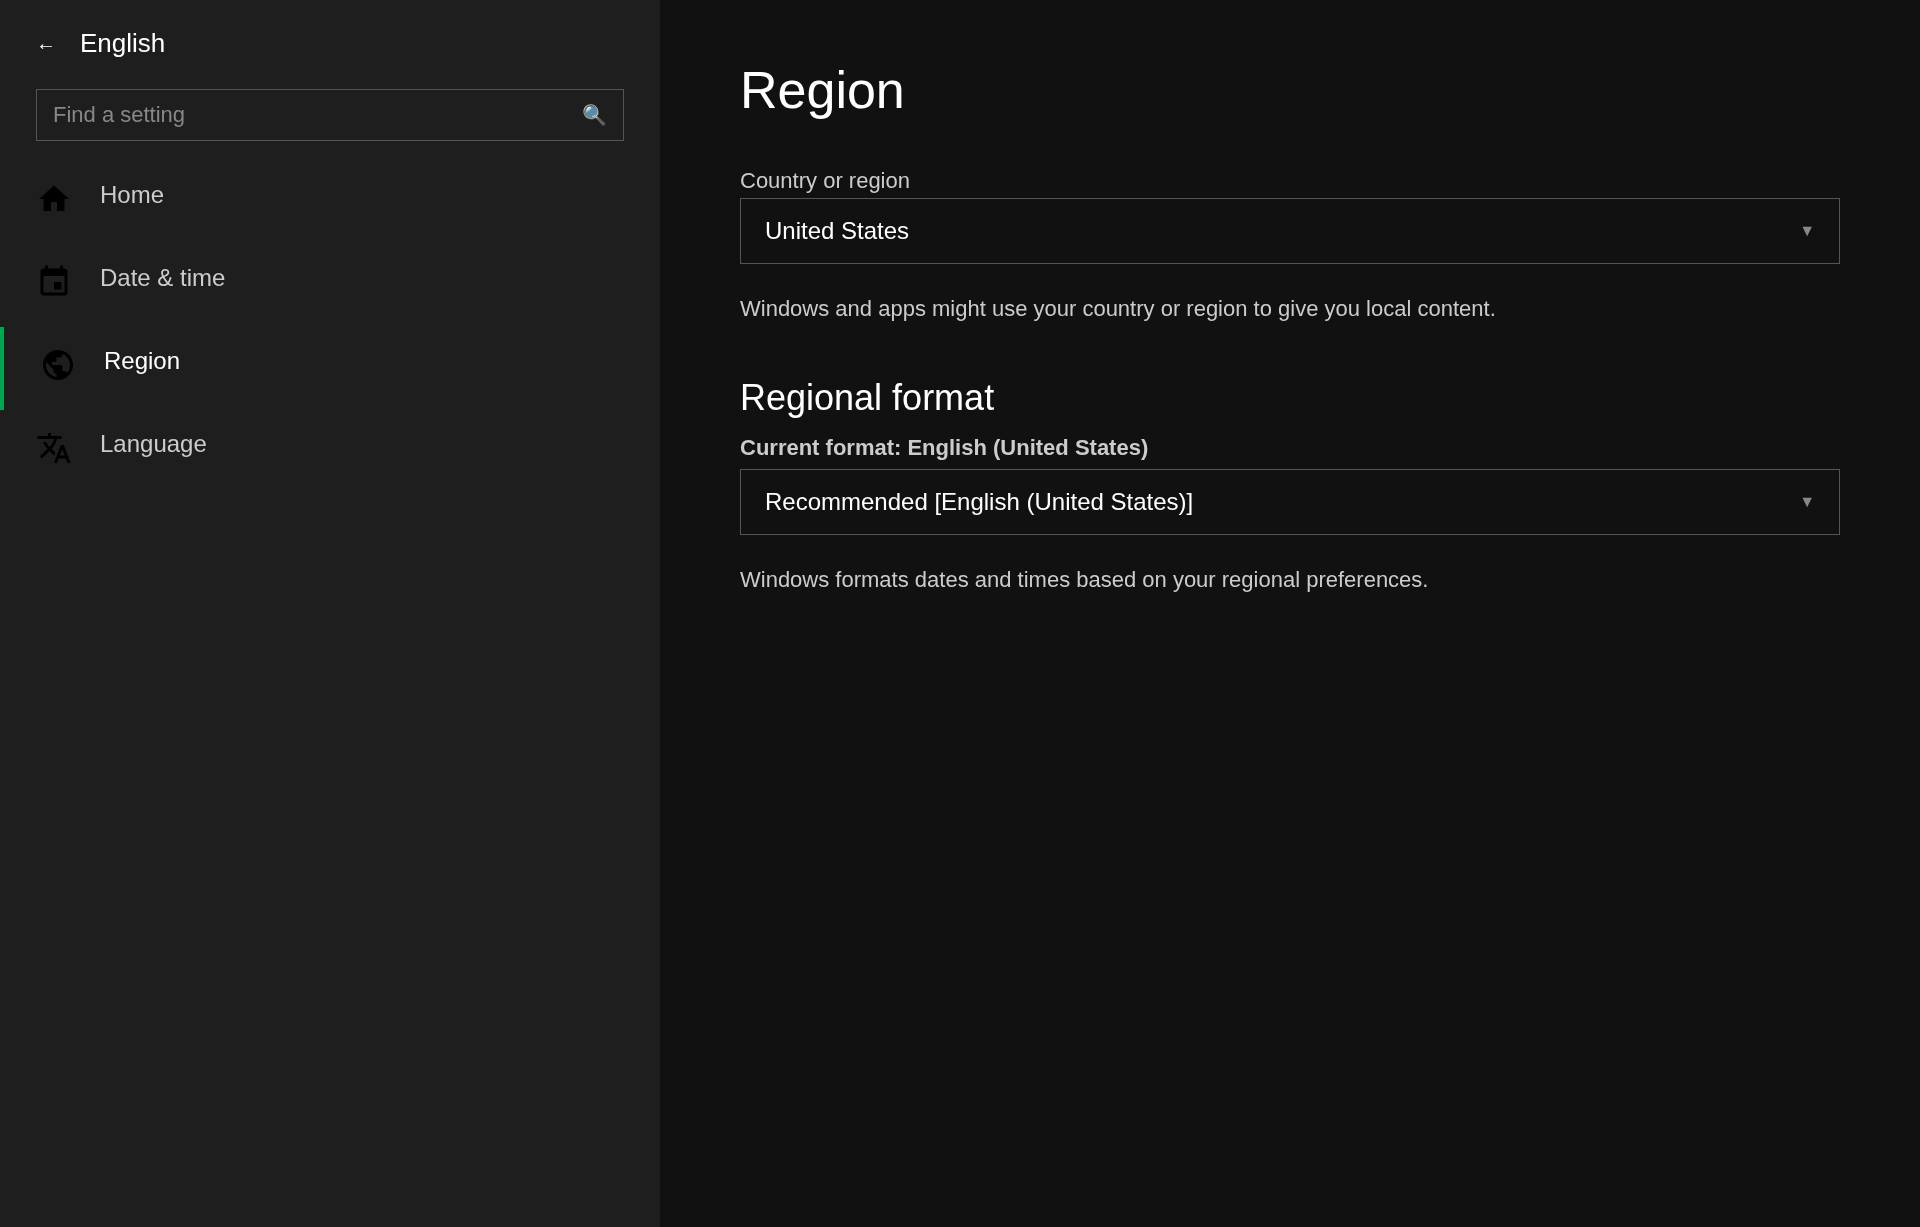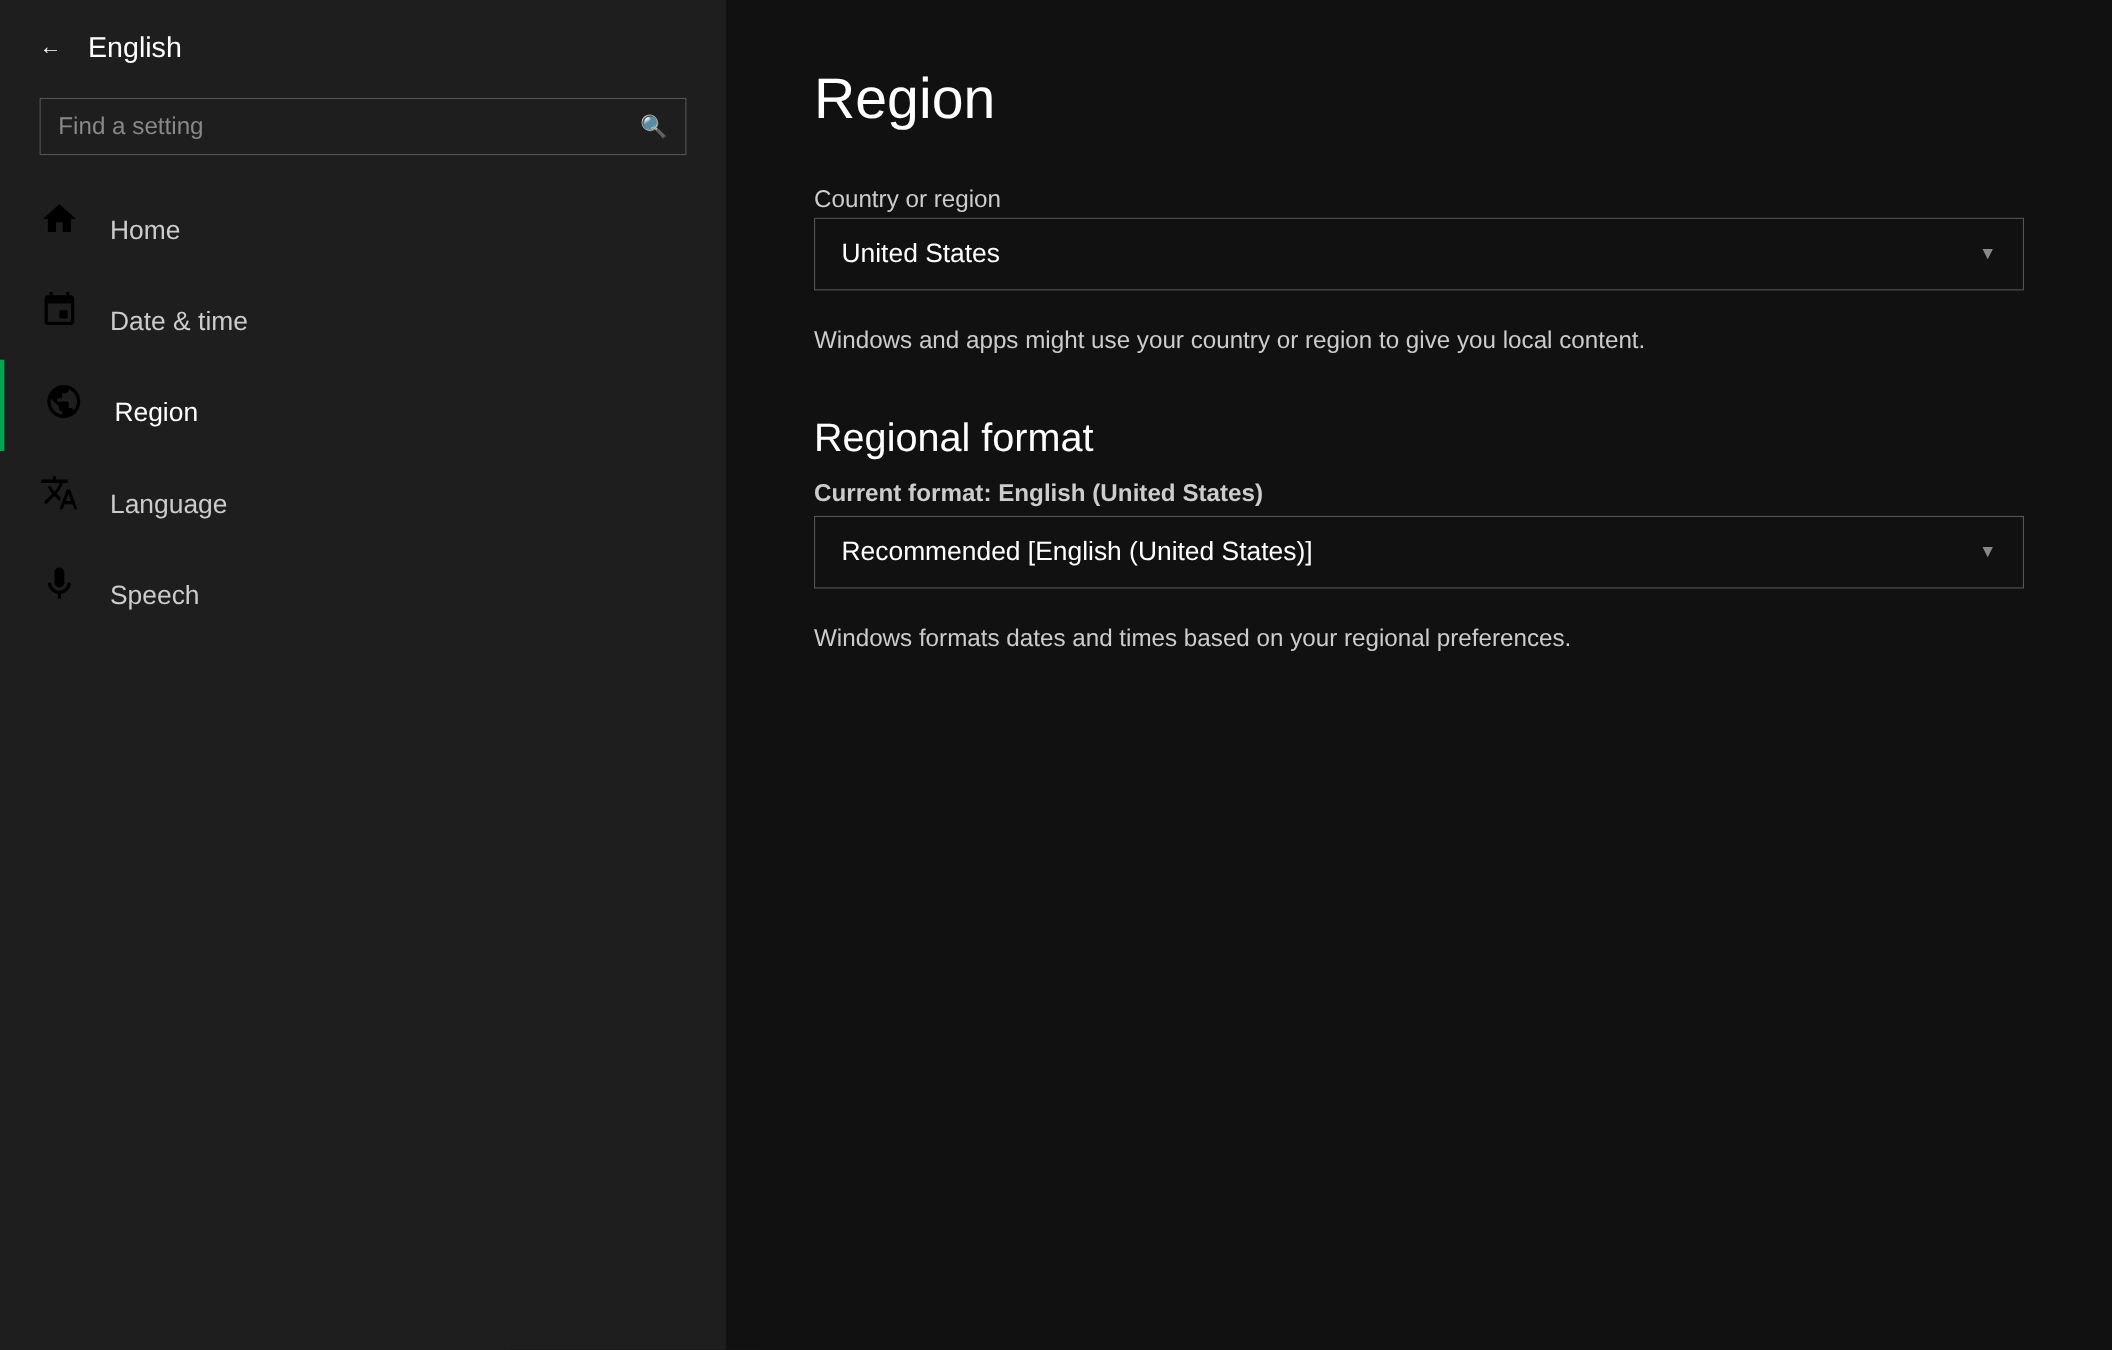--- a/index.html
+++ b/index.html
@@ -85,21 +85,21 @@
 
     .section-label {
       padding: 20px 36px 16px 36px;
       font-size: 22px;
       font-weight: 700;
       color: #ffffff;
     }
 
     .nav-item {
       display: flex;
-      align-items: flex-end;
+      align-items: flex-start;
       padding: 20px 36px;
       gap: 28px;
       cursor: pointer;
       position: relative;
     }
 
     .nav-item.active {
       border-left: 4px solid #00a651;
     }
 
@@ -240,28 +240,20 @@
 
   <div class="nav-item">
     <span class="nav-icon">
       <svg viewBox="0 0 24 24" xmlns="http://www.w3.org/2000/svg">
         <path d="M12.87 15.07l-2.54-2.51.03-.03c1.74-1.94 2.98-4.17 3.71-6.53H17V4h-7V2H8v2H1v1.99h11.17C11.5 7.92 10.44 9.75 9 11.35 8.07 10.32 7.3 9.19 6.69 8h-2c.73 1.63 1.73 3.17 2.98 4.56l-5.09 5.02L4 19l5-5 3.11 3.11.76-2.04zM18.5 10h-2L12 22h2l1.12-3h4.75L21 22h2l-4.5-12zm-2.62 7l1.62-4.33L19.12 17h-3.24z"></path>
       </svg>
     </span>
     <span class="nav-label">Language</span>
   </div>
 
-  <div class="nav-item">
-    <span class="nav-icon">
-      <svg viewBox="0 0 24 24" xmlns="http://www.w3.org/2000/svg">
-        <path d="M12 14c1.66 0 3-1.34 3-3V5c0-1.66-1.34-3-3-3S9 3.34 9 5v6c0 1.66 1.34 3 3 3zm5.91-3c-.49 0-.9.36-.98.85C16.52 14.2 14.47 16 12 16s-4.52-1.8-4.93-4.15c-.08-.49-.49-.85-.98-.85-.61 0-1.09.54-1 1.14.49 3 2.89 5.35 5.91 5.78V20c0 .55.45 1 1 1s1-.45 1-1v-2.08c3.02-.43 5.42-2.78 5.91-5.78.1-.6-.39-1.14-1-1.14z"></path>
-      </svg>
-    </span>
-    <span class="nav-label">Speech</span>
-  </div>
 
 </div>
 
 <div class="content">
 
   <h1 class="page-title">Region</h1>
 
   <div>
     <div class="section-heading">Country or region</div>
     <div class="dropdown-box">

